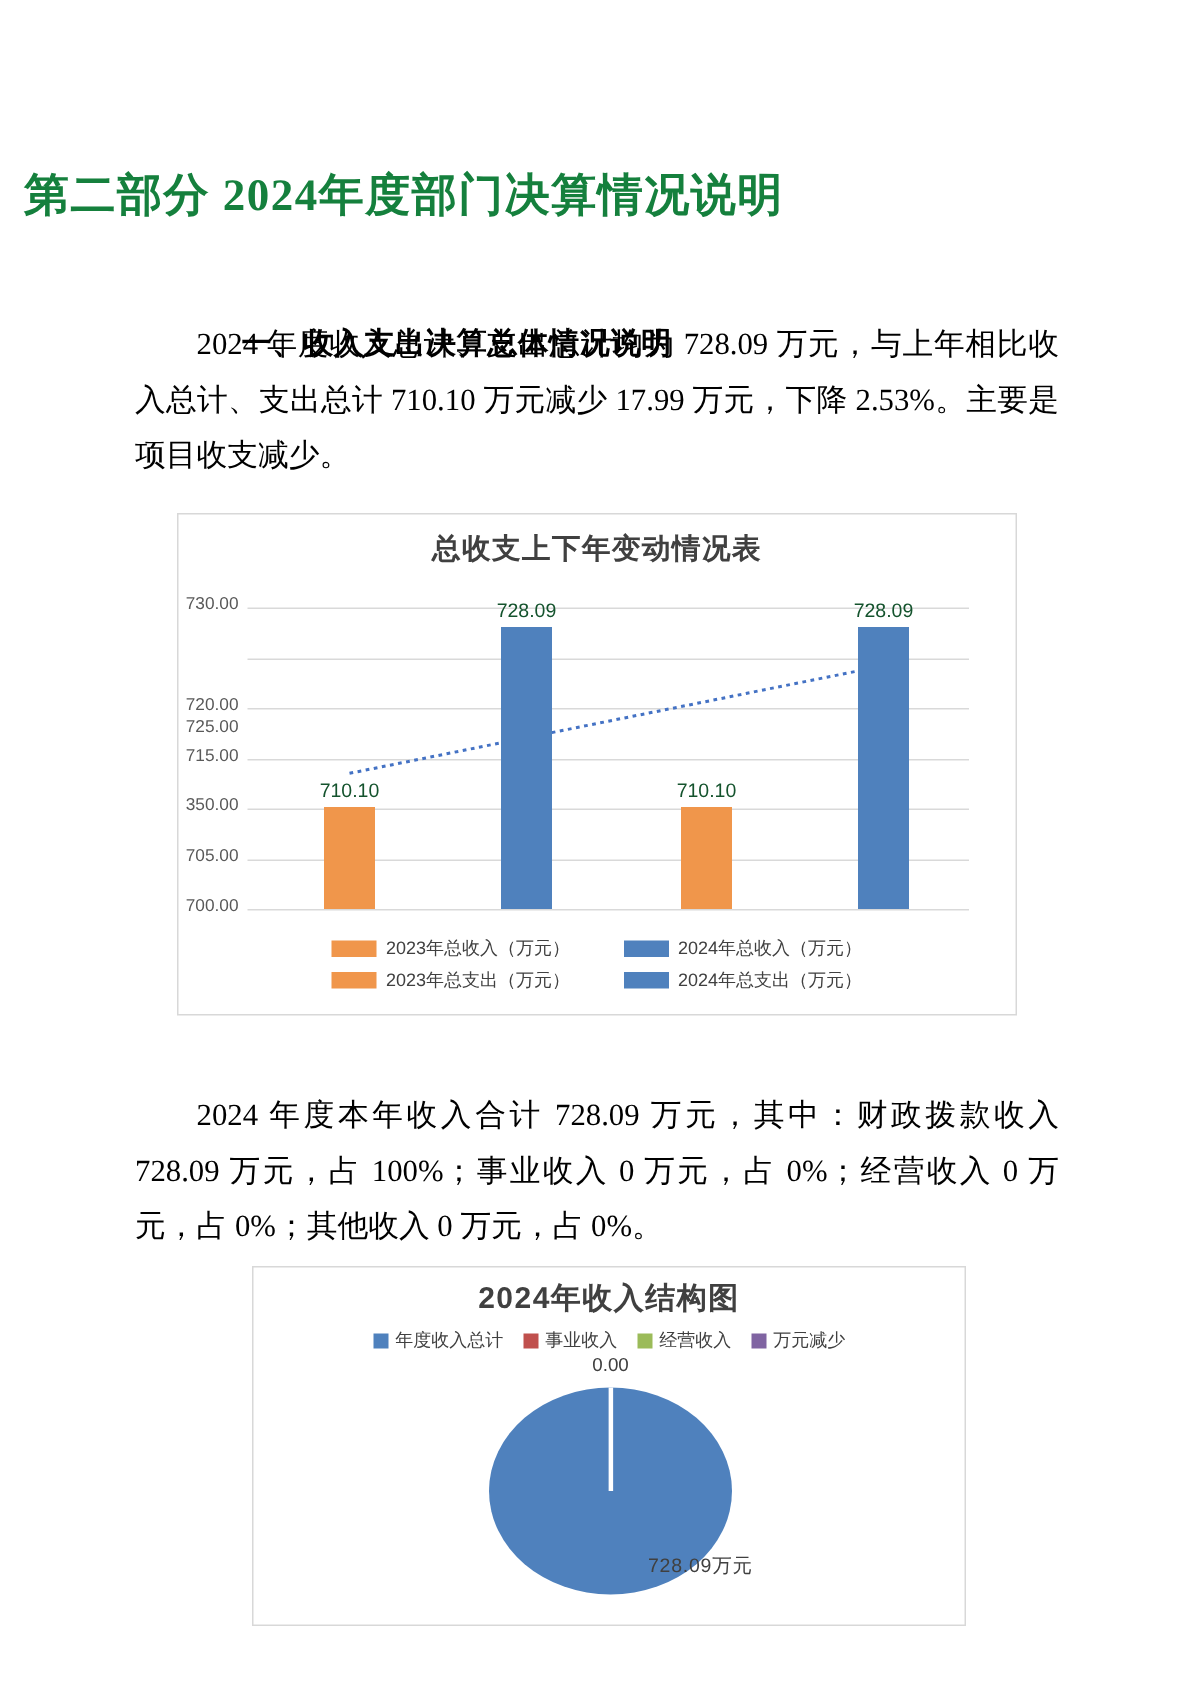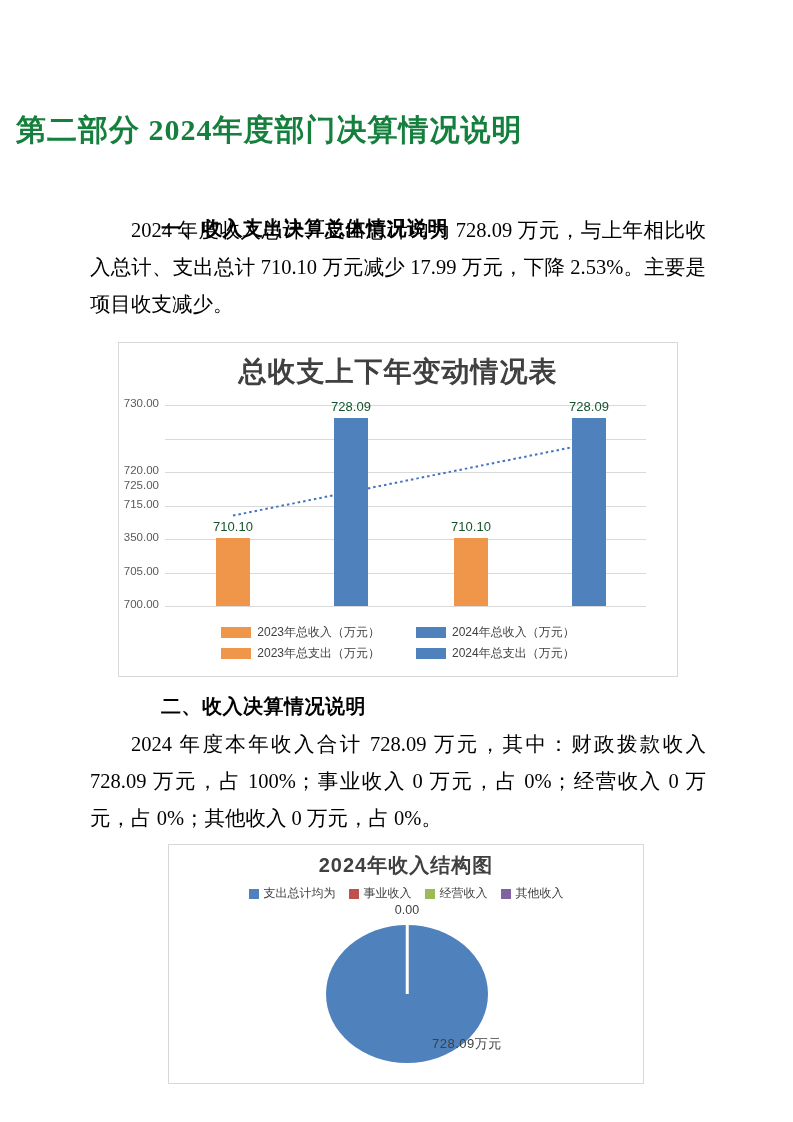--- a/index.html
+++ b/index.html
@@ -25,21 +25,21 @@
   .p1pos{top:212px;}
   .p2pos{top:726px;}
 
   .chart-box{
     position:absolute;background:#fff;border:1px solid #d8d8d8;
     font-family:"Liberation Sans","DejaVu Sans",sans-serif;
   }
   .bar-box{left:118px;top:342px;width:558px;height:333px;}
   .chart-title{
     position:absolute;left:0;top:10px;width:100%;text-align:center;
-    font-size:28px;font-weight:bold;color:#404040;letter-spacing:1px;
+    font-size:19px;font-weight:bold;color:#404040;letter-spacing:1px;
   }
   .bar-plot{position:absolute;left:0;top:0;width:558px;height:333px;}
   .grid-line{position:absolute;height:1px;background:#d9d9d9;}
   .y-tick{
     position:absolute;left:0;width:40px;text-align:right;
     font-size:11.5px;color:#595959;
   }
   .bar{position:absolute;width:34px;}
   .bar-val{
     position:absolute;width:80px;text-align:center;
@@ -136,41 +136,40 @@
             <div class="">2023年总支出（万元）</div>
           </div>
           <div class="lg-item">
             <div class="lg-swatch" style="background: rgb(79, 129, 189);"></div>
             <div class="">2024年总支出（万元）</div>
           </div>
         </div>
       </div>
   </div>
 
-  <div class="sec-heading h2pos">二、收入决算情况说明</div>
   <p class="para p2pos">2024 年度本年收入合计 728.09 万元，其中：财政拨款收入 728.09 万元，占 100%；事业收入 0 万元，占 0%；经营收入 0 万元，占 0%；其他收入 0 万元，占 0%。</p>
 
   <div class="chart-box pie-box">
     <div class="chart-title pie-title">2024年收入结构图</div>
     <div class="pie-legend" id="pie-legend">
         <div class="pie-lg-item">
           <div class="pie-lg-swatch" style="background: rgb(79, 129, 189);"></div>
-          <div class="">支出总计均为</div>
+          <div class="">年度收入总计</div>
         </div>
         <div class="pie-lg-item">
           <div class="pie-lg-swatch" style="background: rgb(192, 80, 77);"></div>
           <div class="">事业收入</div>
         </div>
         <div class="pie-lg-item">
           <div class="pie-lg-swatch" style="background: rgb(155, 187, 89);"></div>
           <div class="">经营收入</div>
         </div>
         <div class="pie-lg-item">
           <div class="pie-lg-swatch" style="background: rgb(128, 100, 162);"></div>
-          <div class="">其他收入</div>
+          <div class="">万元减少</div>
         </div>
       </div>
     <div class="zero-label">0.00</div>
     <div class="pie-circle" id="pie-circle" style="background: rgb(79, 129, 189);">
       <div class="pie-divider"></div>
     </div>
     <div class="slice-label">728.09万元</div>
   </div>
 
 </div>

